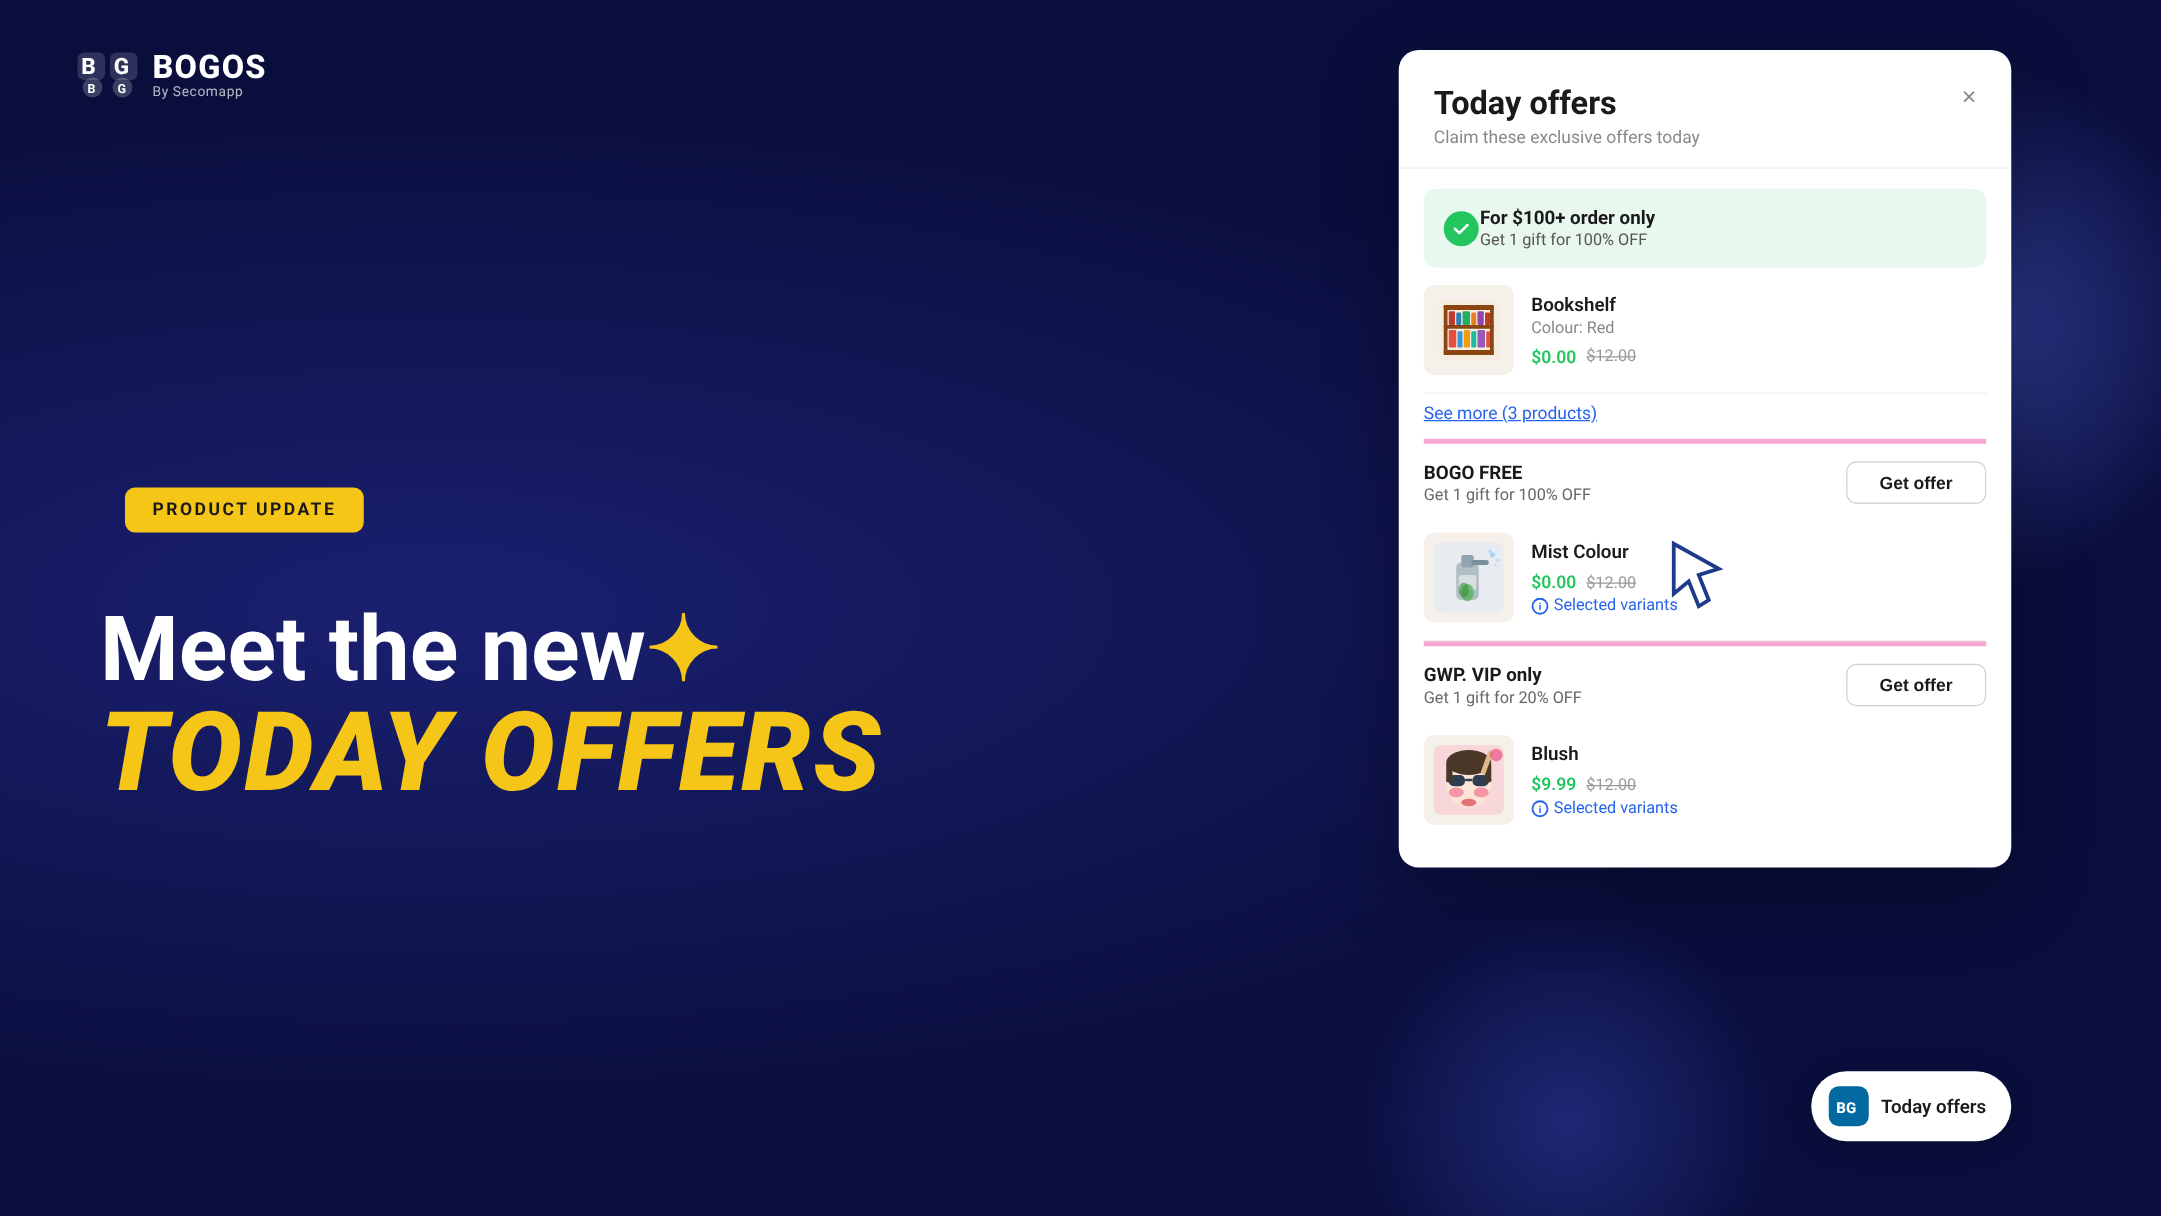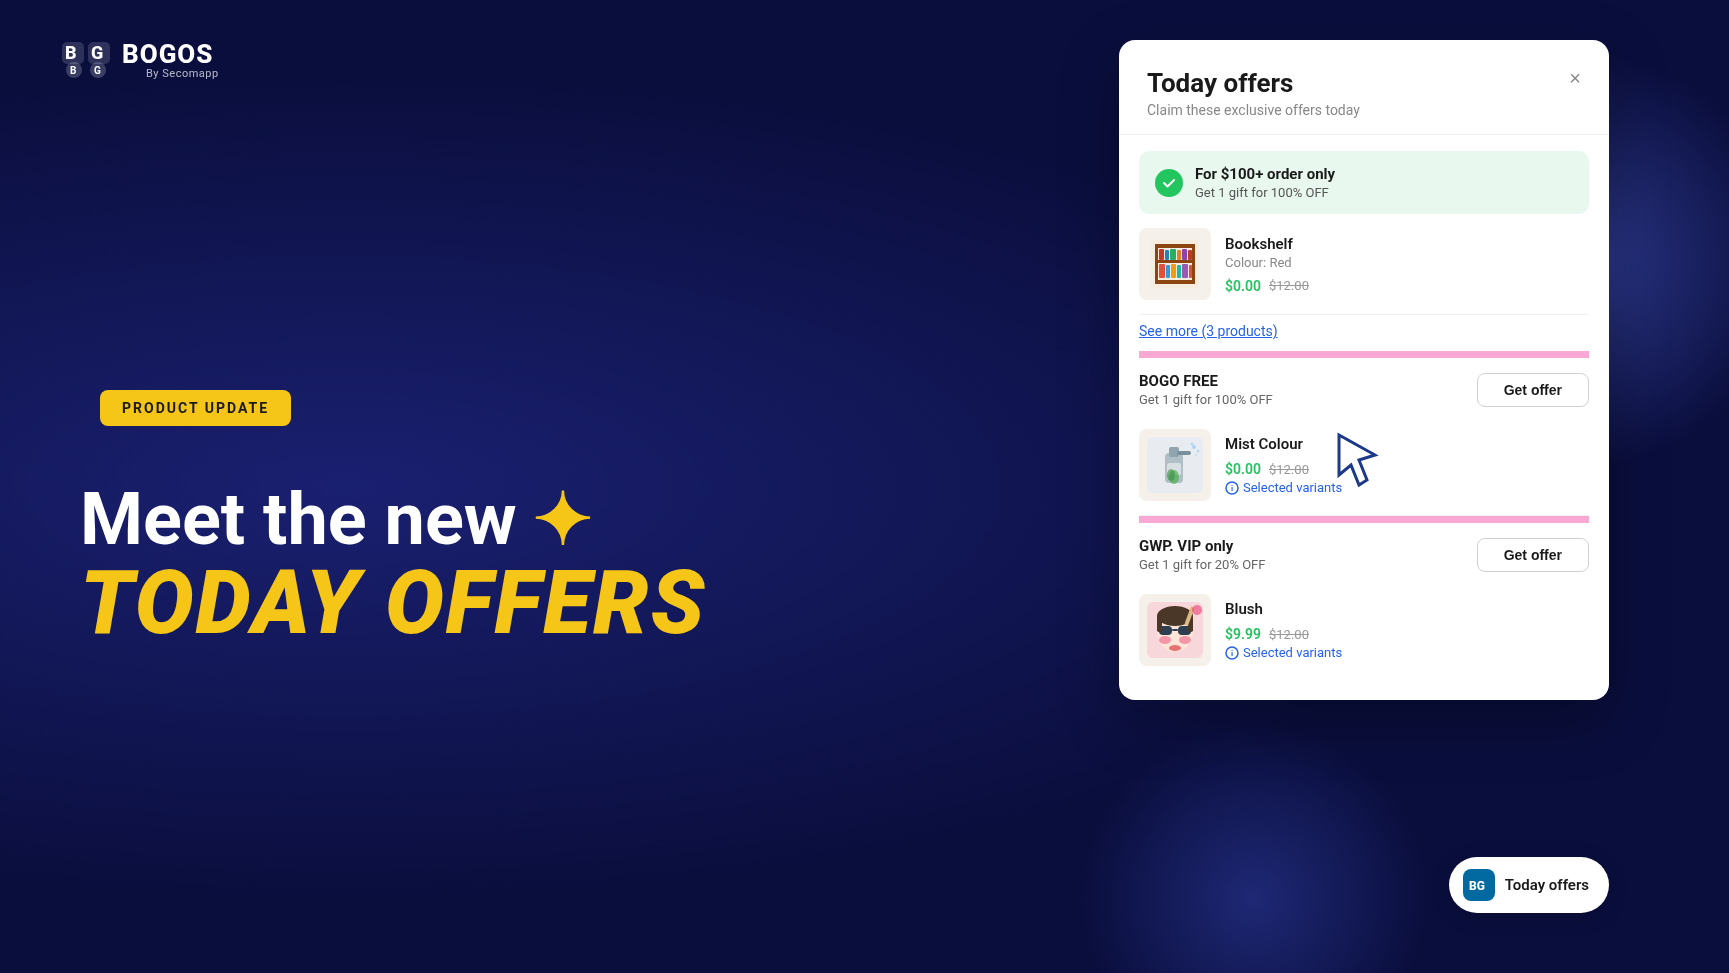--- a/index.html
+++ b/index.html
@@ -66,21 +66,20 @@
       font-size: 26px;
       font-weight: 800;
       letter-spacing: 1px;
       line-height: 1;
     }
 
     .logo-sub {
       color: rgba(255,255,255,0.7);
       font-size: 11px;
       letter-spacing: 0.5px;
-      margin-left: 24px;
     }
 
     
     .product-badge {
       position: absolute;
       left: 100px;
       top: 390px;
       background: #f5c518;
       color: #1a1a1a;
       font-size: 14px;
@@ -98,21 +97,20 @@
       width: 760px;
     }
 
     .headline-line1 {
       color: white;
       font-size: 72px;
       font-weight: 700;
       line-height: 1.1;
       display: flex;
       align-items: center;
-      gap: 16px;
     }
 
     .sparkle {
       color: #f5c518;
       font-size: 72px;
     }
 
     .headline-line2 {
       color: #f5c518;
       font-size: 88px;
@@ -173,21 +171,21 @@
     }
 
     
     .offer-section-active {
       margin-top: 16px;
       background: #e8f8ee;
       border-radius: 10px;
       padding: 14px 16px;
       display: flex;
       align-items: center;
-      gap: 12px;
+      gap: 1px;
     }
 
     .check-circle {
       width: 28px;
       height: 28px;
       border-radius: 50%;
       background: #22c55e;
       display: flex;
       align-items: center;
       justify-content: center;
@@ -268,24 +266,24 @@
       font-size: 14px;
       cursor: pointer;
       padding: 8px 0 12px 0;
       display: block;
       text-decoration: underline;
     }
 
     
     .offer-section-row {
       display: flex;
-      align-items: center;
+      align-items: flex-start;
       justify-content: space-between;
       padding: 14px 0 8px 0;
-      border-top: 7px solid #f9a8d4;
+      border-top: 4px solid #f9a8d4;
     }
 
     .offer-section-row .offer-title {
       font-size: 15px;
       font-weight: 700;
       color: #1a1a1a;
     }
 
     .offer-section-row .offer-desc {
       font-size: 13px;

